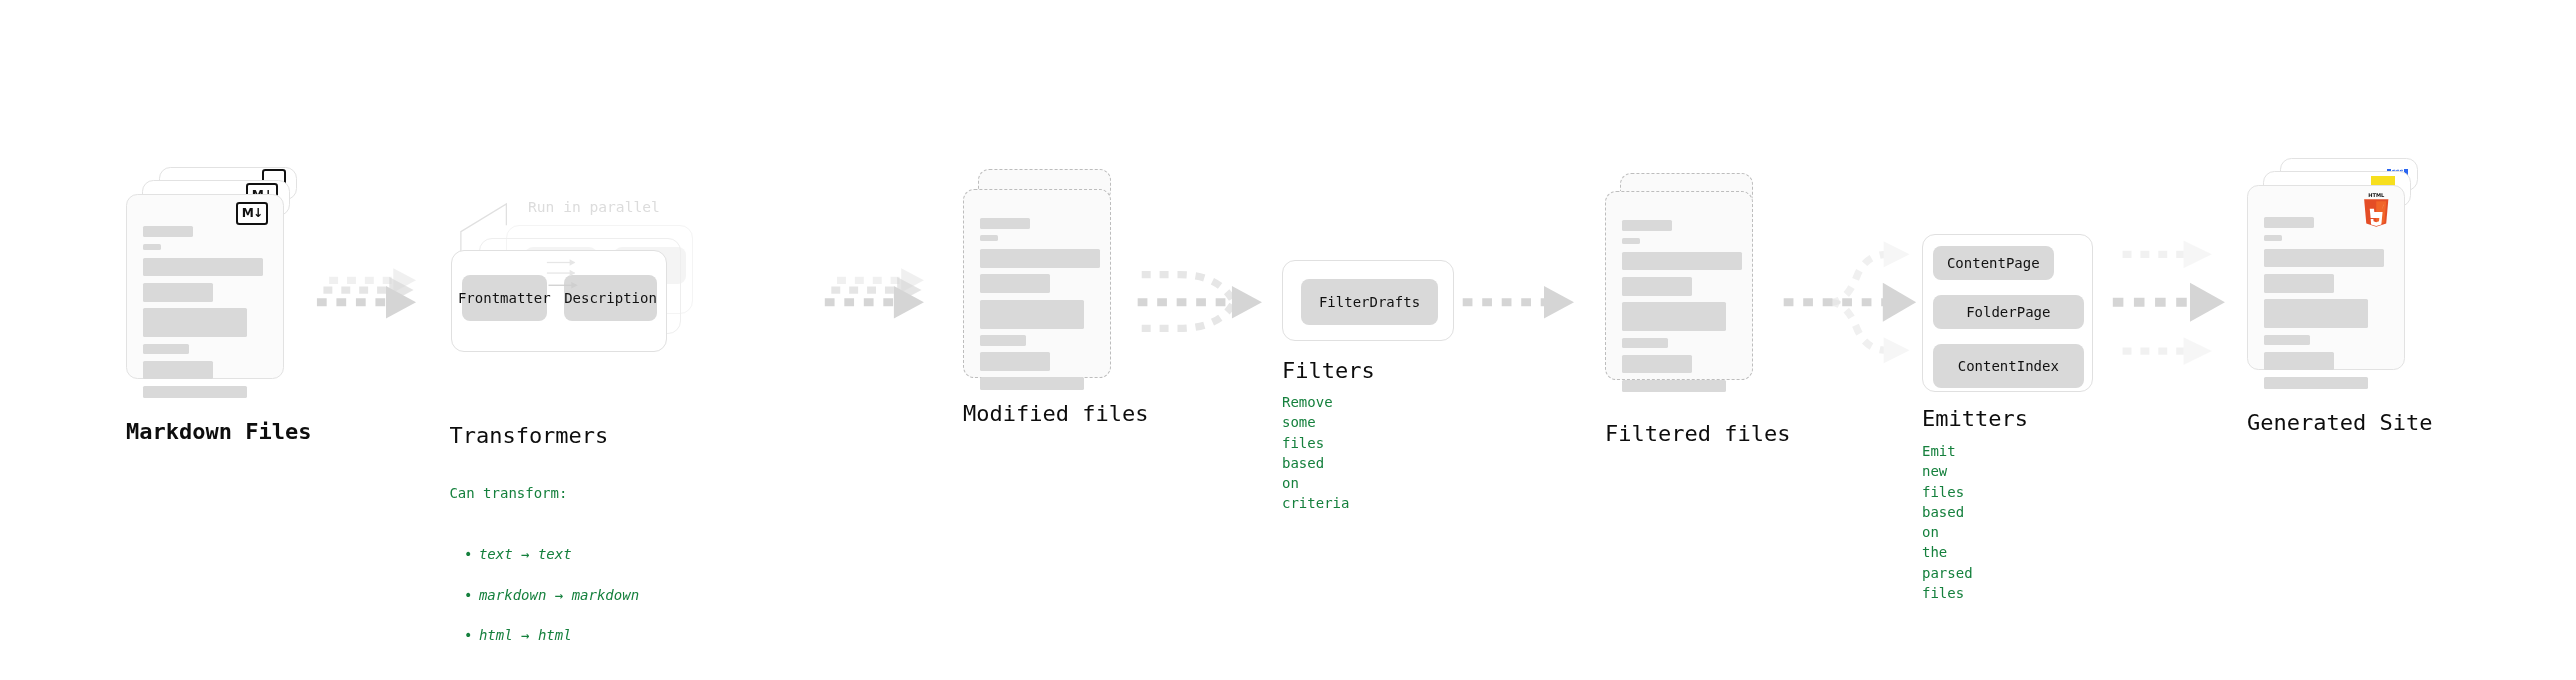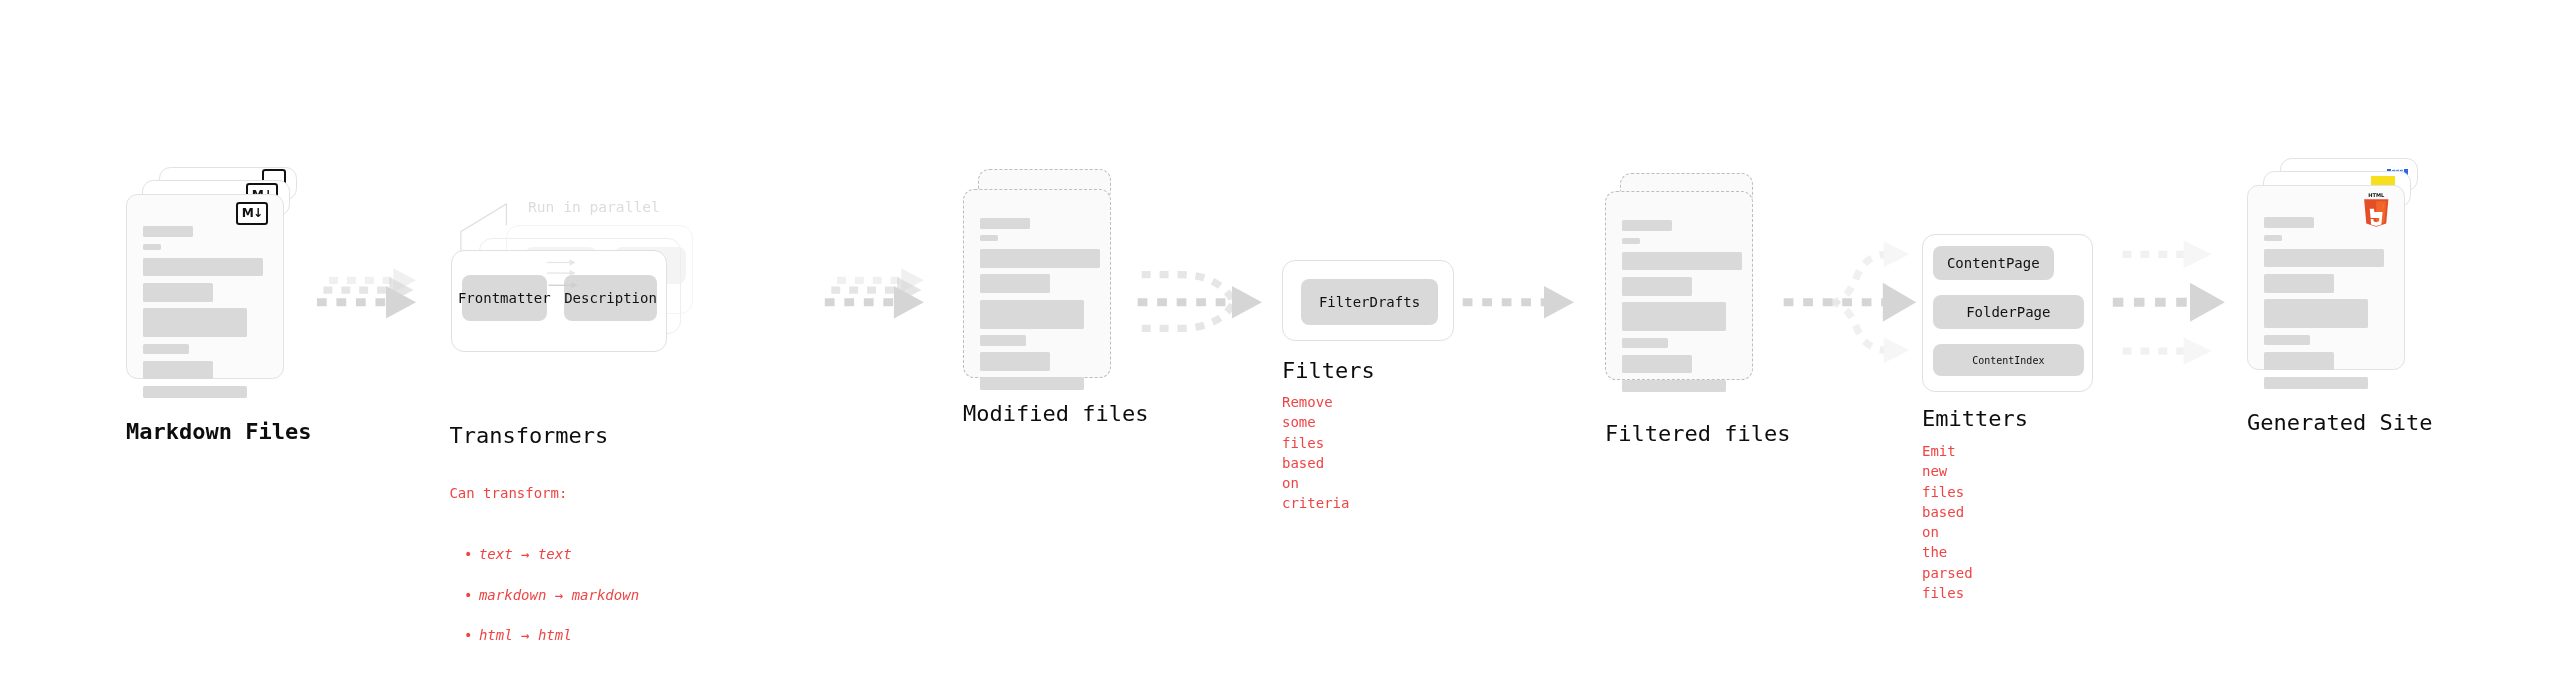--- a/index.html
+++ b/index.html
@@ -61,21 +61,21 @@
     display:flex;align-items:center;justify-content:center;
     font-size:14.6px;color:#111;white-space:nowrap;
   }
   .chip.ghost1{background:rgba(217,217,217,.55);color:transparent;}
   .chip.ghost2{background:rgba(217,217,217,.3);color:transparent;}
   .procbox.ghost1{border-color:#eeeeee;background:transparent;}
   .procbox.ghost2{border-color:#f4f4f4;background:transparent;}
 
   
   .title{position:absolute;font-size:22px;color:#0d0d0d;white-space:nowrap;letter-spacing:0px;}
-  .sub{position:absolute;font-size:14px;line-height:1.45;color:#ef4444;white-space:pre-line;}
+  .sub{position:absolute;font-size:14px;line-height:1.45;color:#15803d;white-space:pre-line;}
   .sub ul{margin:0;padding:0 0 0 14.6px;list-style:none;}
   .sub li:before{content:"\2022";margin-right:6.5px;}
   .sub li{white-space:nowrap;font-style:italic;}
 
   .parallel-label{
     position:absolute;font-size:14.6px;color:#dcdcdc;white-space:nowrap;
   }
 
   svg.ov{position:absolute;left:0;top:0;width:2576px;height:681px;pointer-events:none;overflow:visible;}
 </style>
@@ -194,21 +194,21 @@
       </div>
     </div>
   </div>
   <div class="title" style="left:0px;top:248px;">Filtered files</div>
 </div>
 
 <div class="stage" style="left:1922px;top:234px;">
   <div class="procbox" style="left:0px;top:0px;width:171px;height:158px;">
     <div class="chip" style="left:9.8px;top:11.4px;width:121px;height:34px;font-size:14px;">ContentPage</div>
     <div class="chip" style="left:9.8px;top:60px;width:151px;height:34px;font-size:14px;">FolderPage</div>
-    <div class="chip" style="left:9.8px;top:109px;width:151px;height:32px;font-size:10px;">ContentIndex</div>
+    <div class="chip" style="left:9.8px;top:109px;width:151px;height:44px;font-size:14px;">ContentIndex</div>
   </div>
   <div class="title" style="left:0px;top:172px;">Emitters</div>
   <div class="sub" style="left:0px;top:207px;">Emit new files based on
 the parsed files</div>
 </div>
 
 <div class="stage" style="left:2247px;top:158px;">
   <div class="docstack" style="width:187px;height:244px;">
     <div class="doc back2" style="left:32.5px;top:0px;width:138px;height:32.5px;"></div>
     <div class="css-badge" style="left:140px;top:11.4px;">

